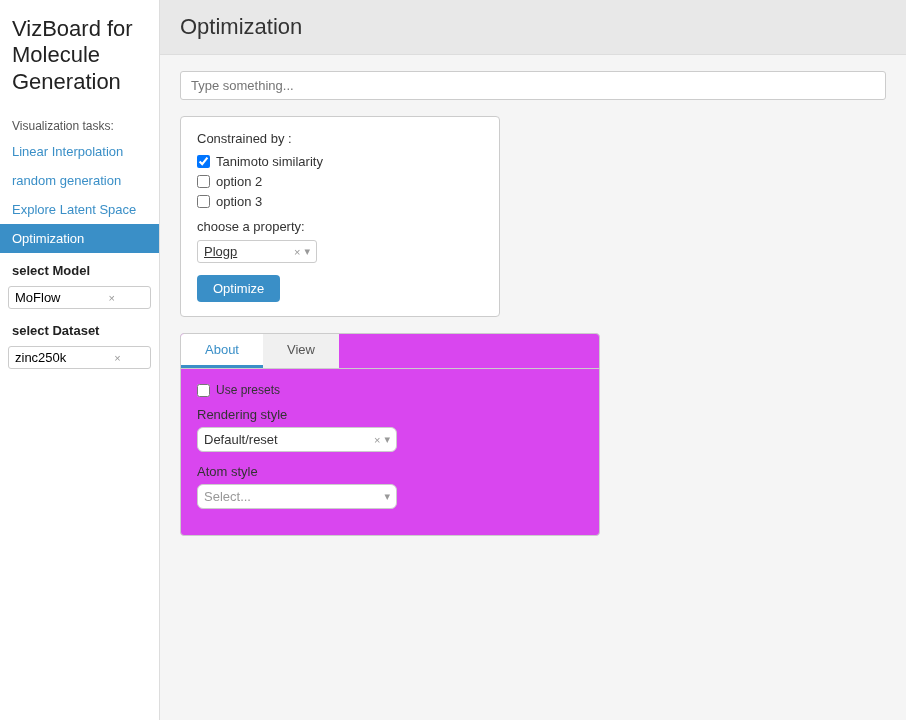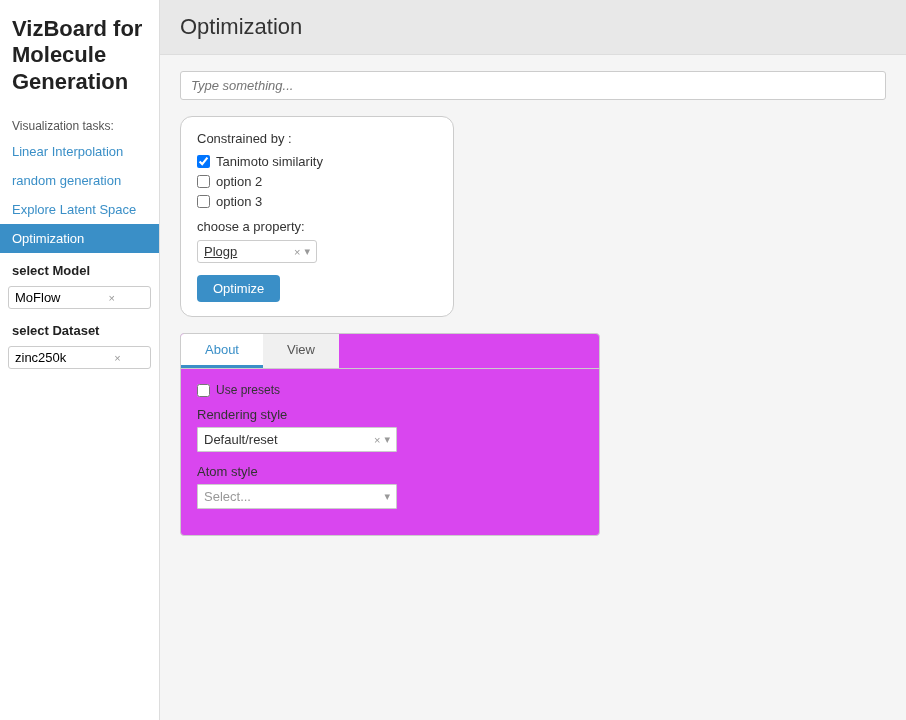--- a/index.html
+++ b/index.html
@@ -19,21 +19,21 @@
       min-width: 160px;
       background: #fff;
       border-right: 1px solid #ddd;
       display: flex;
       flex-direction: column;
       padding: 0;
     }
     #app-title {
       padding: 16px 12px;
       font-size: 22px;
-      font-weight: bold;
+      font-weight: normal;
       line-height: 1.2;
       color: #222;
     }
     #sidebar-section-label {
       padding: 8px 12px 4px;
       font-size: 12px;
       color: #555;
     }
     .sidebar-item {
       padding: 7px 12px;
@@ -100,30 +100,29 @@
     
     #search-bar {
       width: 100%;
       background: #fff;
       border: 1px solid #ccc;
       border-radius: 3px;
       padding: 6px 10px;
       font-size: 13px;
       color: #999;
       outline: none;
-      font-style: italic;
     }
 
     
     #constraints-panel {
       background: #fff;
       border: 1px solid #ccc;
-      border-radius: 12px;
+      border-radius: 4px;
       padding: 14px 16px;
-      width: 274px;
+      width: 320px;
     }
     #constrained-by-label {
       font-size: 13px;
       color: #333;
       margin-bottom: 8px;
     }
     .checkbox-row {
       display: flex;
       align-items: center;
       gap: 6px;
@@ -224,21 +223,21 @@
     }
     #rendering-style-label, #atom-style-label {
       font-size: 13px;
       color: #333;
       margin-bottom: 5px;
     }
     .style-select-wrapper {
       display: flex;
       align-items: center;
       border: 1px solid #ccc;
-      border-radius: 1px;
+      border-radius: 6px;
       background: #fff;
       padding: 4px 6px;
       width: 200px;
       margin-bottom: 12px;
       cursor: pointer;
     }
     .style-value {
       flex: 1;
       font-size: 13px;
       color: #333;

